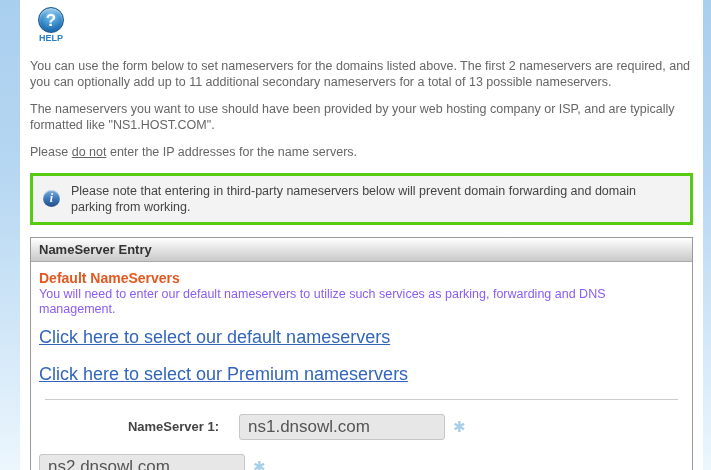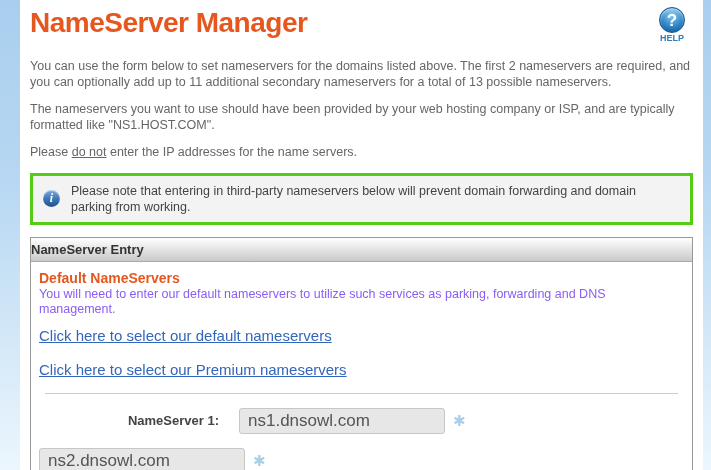--- a/index.html
+++ b/index.html
@@ -43,29 +43,29 @@
     background:linear-gradient(180deg,#7aa9da 0%,#3a74b5 55%,#274f86 100%);
     color:#fff; font-style:italic; font-family:"Liberation Serif", serif;
     font-size:12px; font-weight:bold; text-align:center; line-height:16px;
     box-shadow:inset 0 1px 1px rgba(255,255,255,.6);
   }
   .notice-text { color:#444; font-size:12.5px; line-height:16px; }
 
   
   .entry { border:1px solid #999; }
   .entry-header {
-    height:24px; line-height:24px; 
+    height:24px; line-height:24px; padding-left:8px;
     background:linear-gradient(180deg,#ffffff 0%,#e6e6e6 45%,#c9c9c9 100%);
     border-bottom:1px solid #aaa;
     color:#333; font-weight:bold; font-size:13px;
   }
   .entry-body { padding:6px 8px 20px; }
   .sub-heading { color:#e5571f; font-size:14px; font-weight:bold; margin:2px 0 1px; }
   .desc { color:#8b5cf6; font-size:12.5px; line-height:15px; margin-bottom:10px; }
-  .link { color:#3366bb; font-size:15px; text-decoration:underline; display:inline-block; cursor:pointer; }
+  .link { color:#3366bb; font-size:18px; text-decoration:underline; display:inline-block; cursor:pointer; }
   .link-2 { margin-top:16px; }
   .divider { border:none; border-top:1px solid #ccc; margin:14px 6px 0; }
 
   .ns-row { display:flex; align-items:center; margin-top:14px; }
   .ns-label { width:180px; text-align:right; font-weight:bold; color:#444; font-size:13px; margin-right:20px; }
   .ns-input {
     width:206px; height:26px; background:#e7e7e7;
     border:1px solid #c7c7c7; border-radius:3px;
     padding:0 8px; font-size:17px; color:#555;
     font-family:"Liberation Sans", sans-serif;
@@ -75,21 +75,20 @@
 </head>
 <body>
 
 <div class="page">
   <div class="strip strip-left"></div>
   <div class="strip strip-right"></div>
 
   <div class="content">
 
     <div class="header-row">
-      <div class="page-title">NameServer Manager</div>
       <div class="help-block">
         <div class="help-circle">?</div>
         <div class="help-label">HELP</div>
       </div>
     </div>
 
     <p class="para para-first">You can use the form below to set nameservers for the domains listed above. The first 2 nameservers are required, and you can optionally add up to 11 additional secondary nameservers for a total of 13 possible nameservers.</p>
     <p class="para">The nameservers you want to use should have been provided by your web hosting company or ISP, and are typically formatted like "NS1.HOST.COM".</p>
 
     <p class="para"><span>Please </span><span class="u">do not</span><span> enter the IP addresses for the name servers.</span></p>

